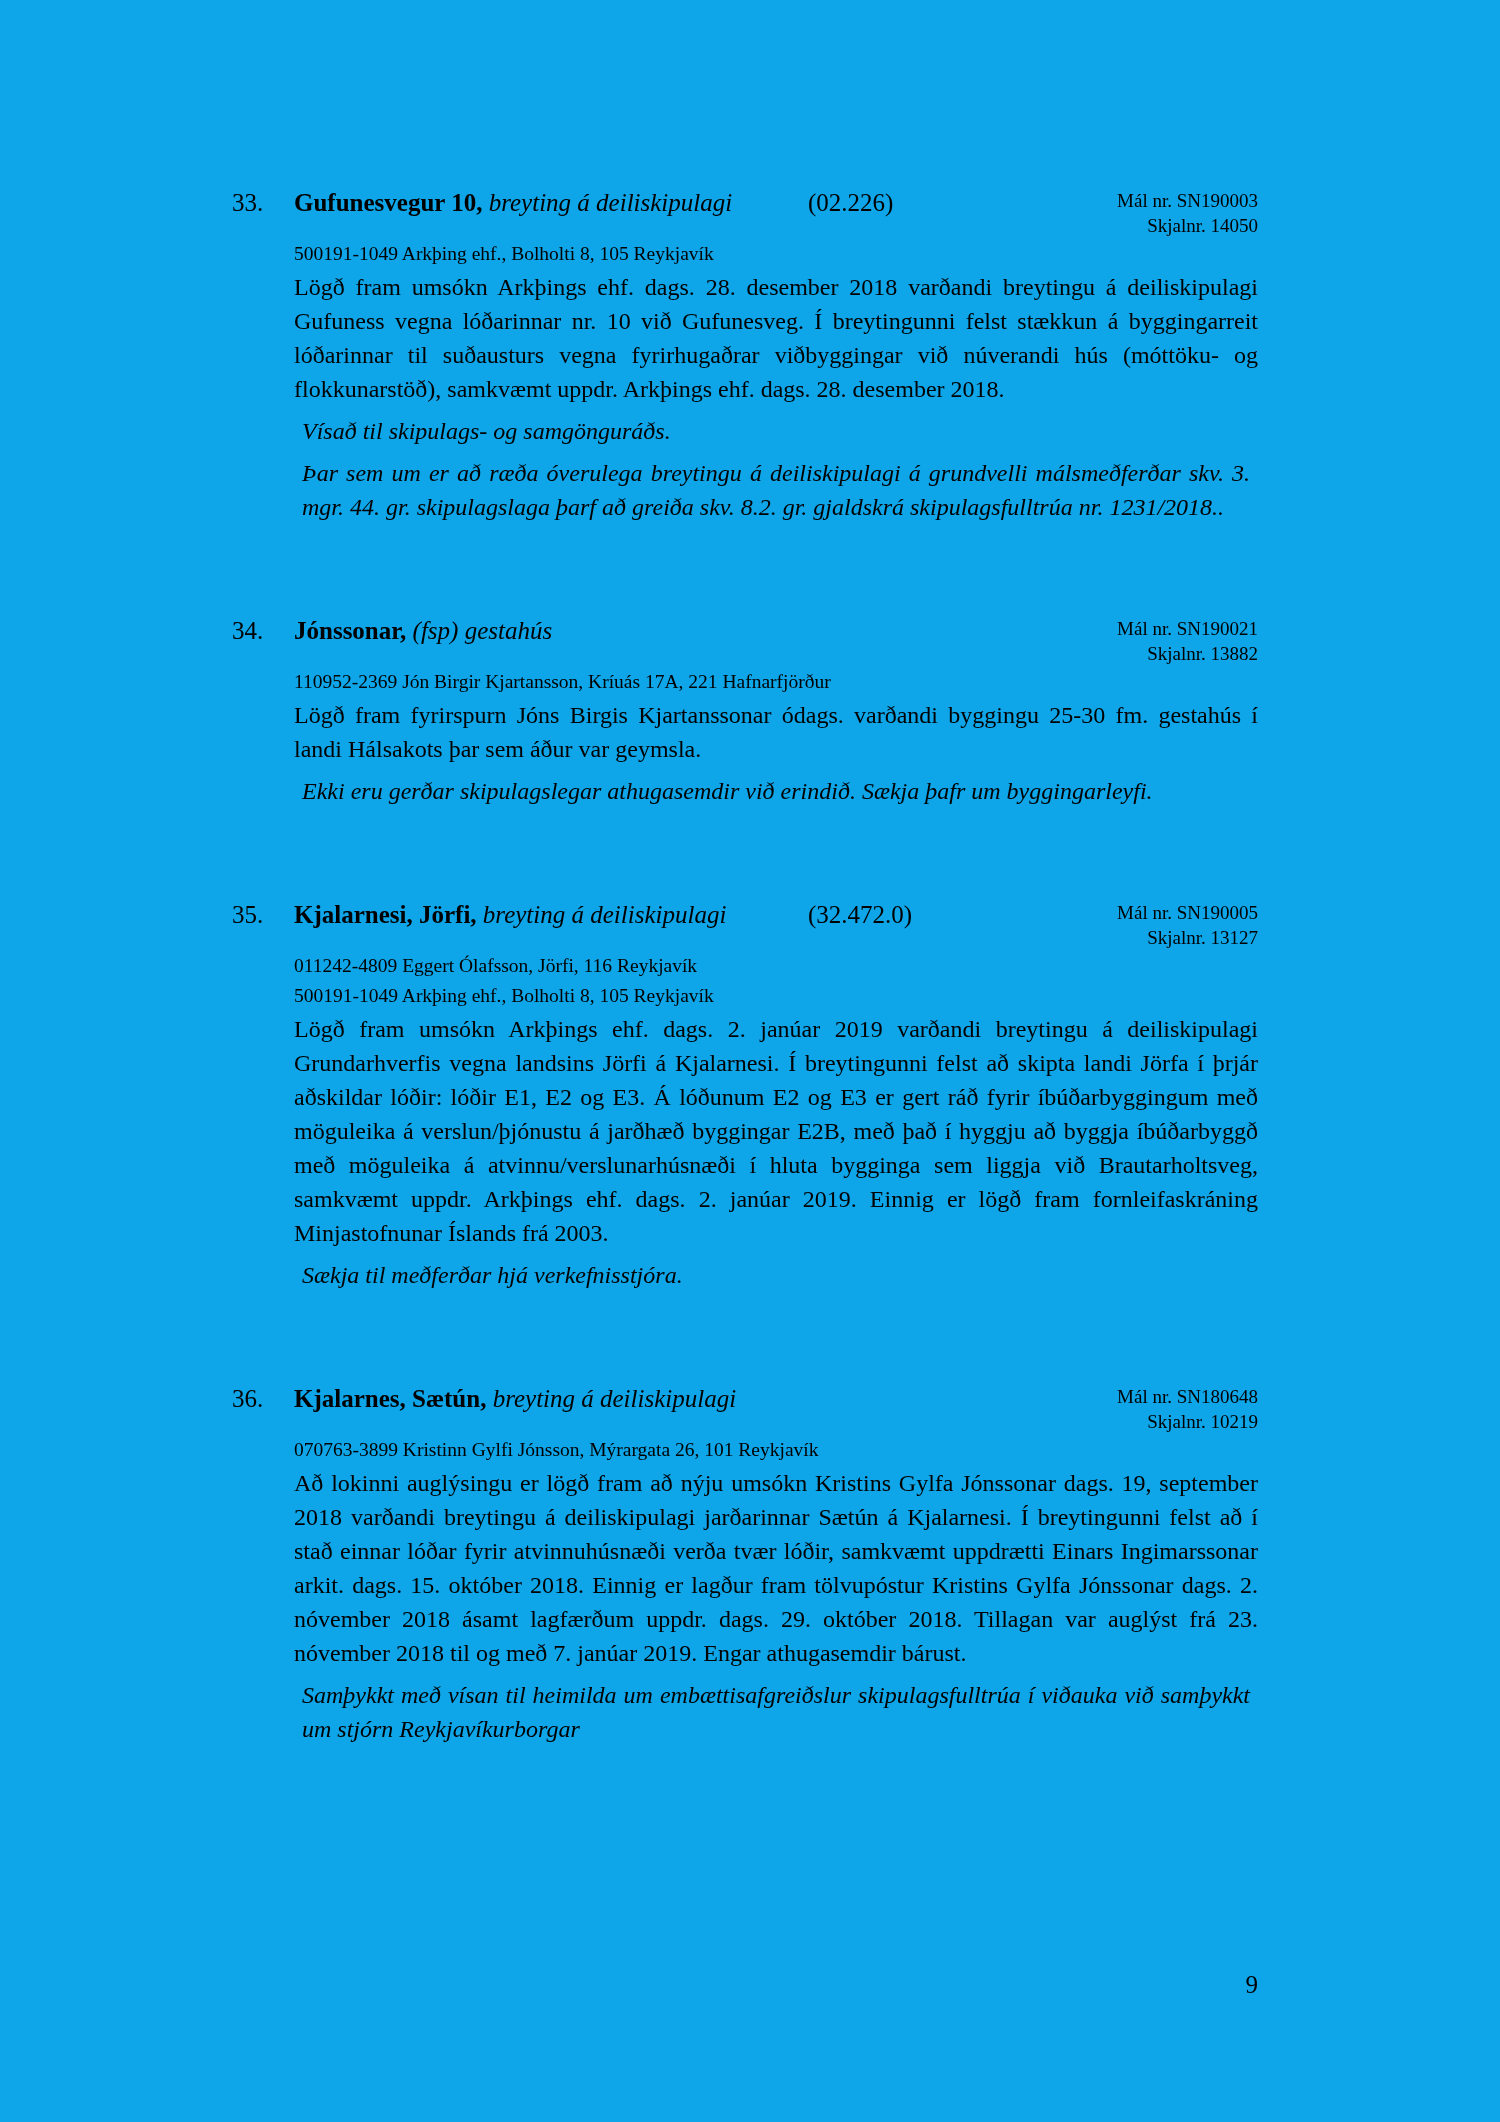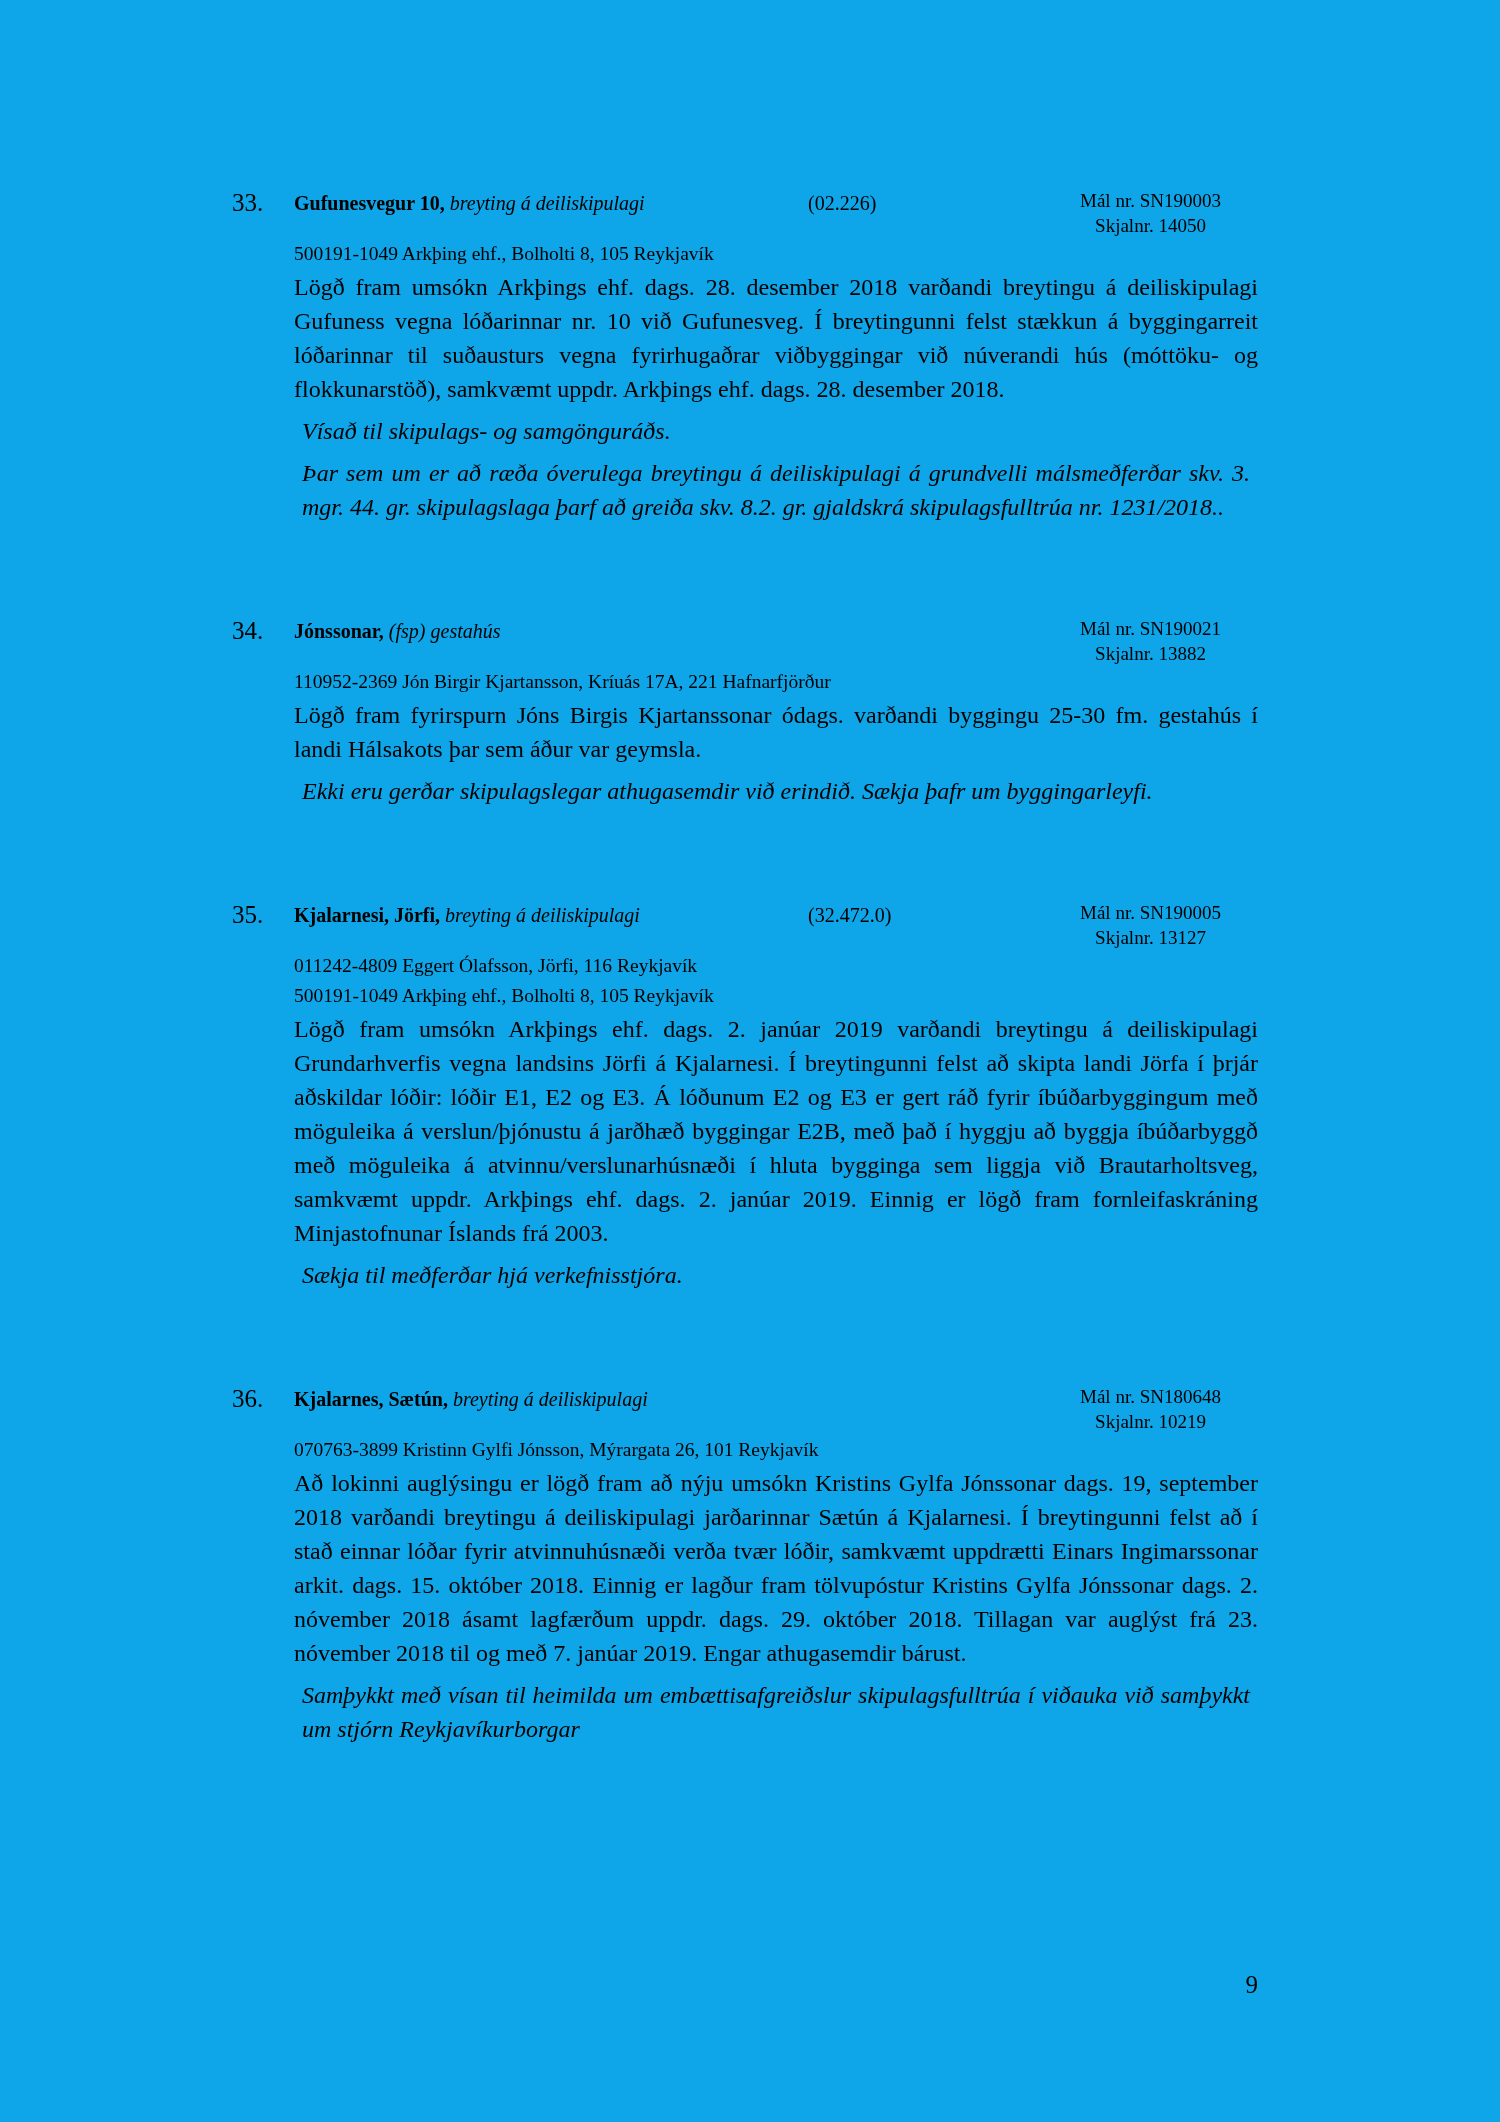--- a/index.html
+++ b/index.html
@@ -31,37 +31,37 @@
   }
   .num {
     flex: none;
     width: 62px;
     font-size: 25px;
     line-height: 34px;
   }
   .head-main {
     flex: 1 1 auto;
     position: relative;
-    font-size: 20px;
+    font-size: 25px;
     line-height: 34px;
     min-height: 34px;
   }
   .tb { font-weight: bold; }
   .ti { font-style: italic; }
   .code {
     position: absolute;
     left: 514px;
     top: 0;
     font-style: normal;
     white-space: nowrap;
   }
   .case {
     flex: none;
     width: 215px;
-    text-align: center;
+    text-align: right;
     font-size: 19px;
     line-height: 25px;
     padding-top: 2px;
   }
   .ibody { margin-left: 62px; }
   .meta {
     font-size: 19.5px;
     line-height: 27px;
     margin: 2px 0 3px 0;
   }

